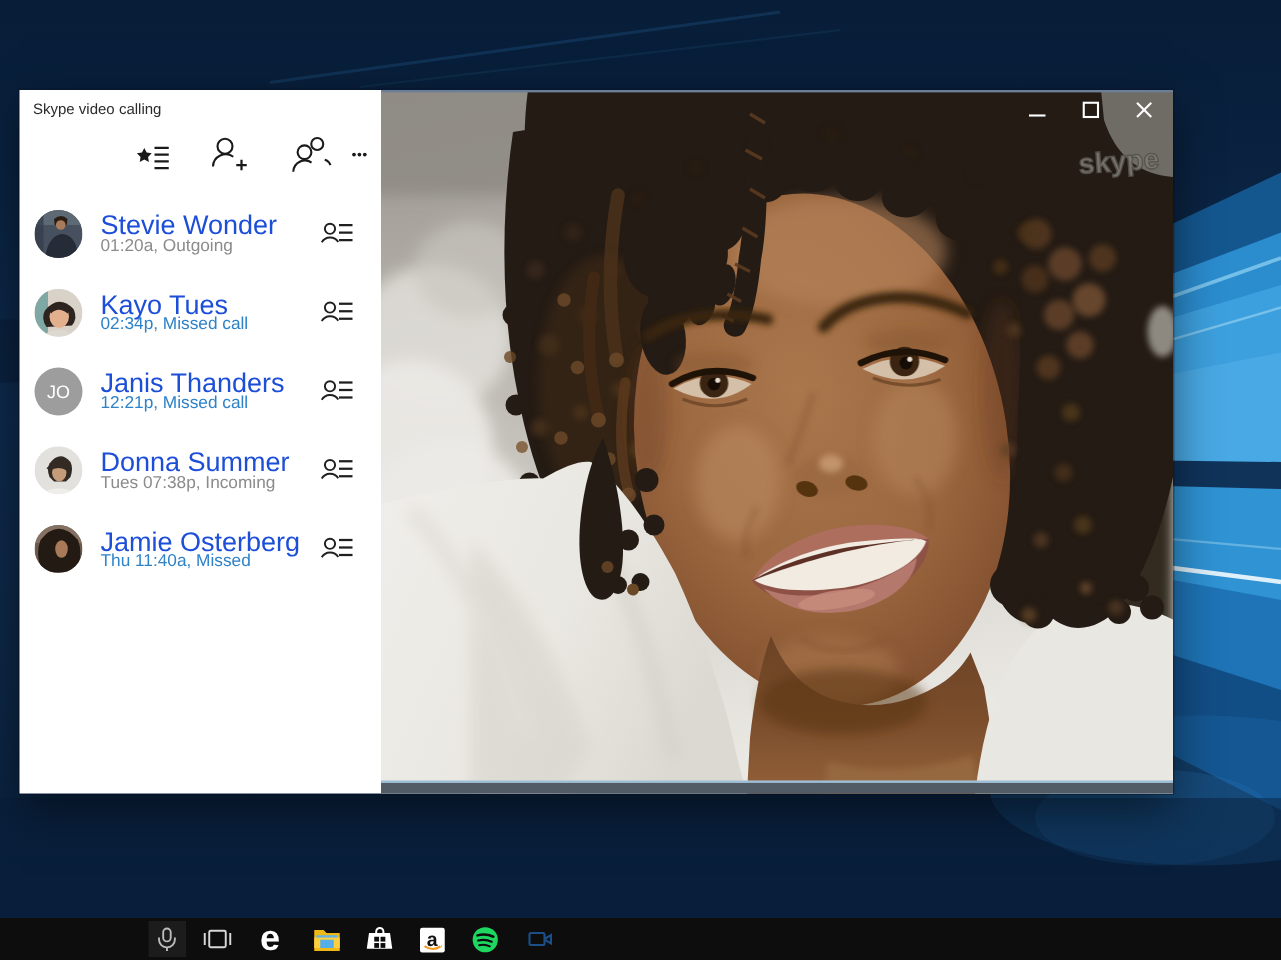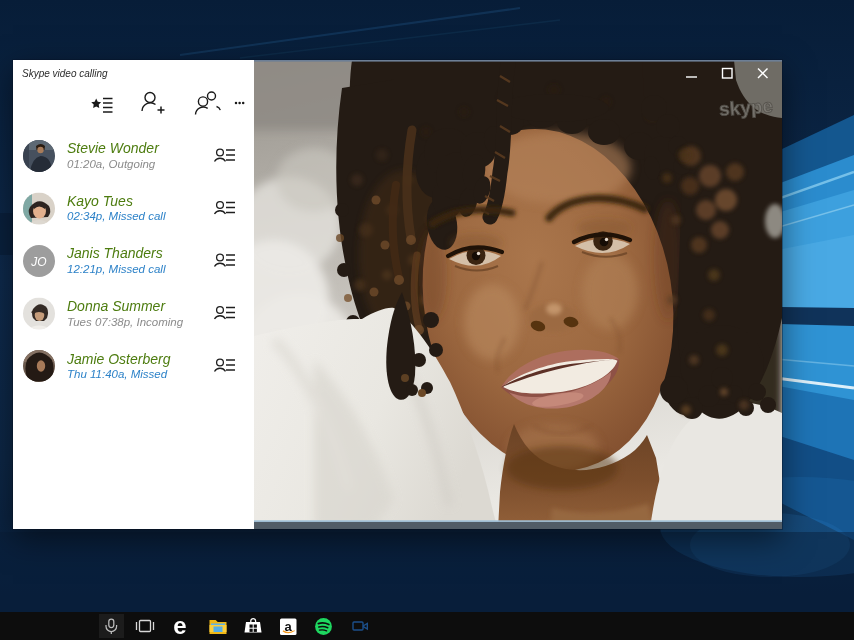--- a/index.html
+++ b/index.html
@@ -1,24 +1,24 @@
 <!DOCTYPE html>
 <html><head>
 <meta charset="utf-8">
 <style>
   * { margin:0; padding:0; box-sizing:border-box; }
   html,body { width:854px; height:640px; overflow:hidden; background:#0b2342; }
   body { font-family:"Liberation Sans", sans-serif; position:relative; }
   #wall { position:absolute; left:0; top:0; width:854px; height:612px; }
   #win { position:absolute; left:13px; top:60px; width:769px; height:469px;
          box-shadow:0 10px 30px rgba(0,0,0,.5), 0 0 0 1px rgba(10,20,40,.35); }
-  #side { position:absolute; left:0; top:0; width:241px; height:469px; background:#ffffff;font-style:italic; }
+  #side { position:absolute; left:0; top:0; width:241px; height:469px; background:#ffffff; }
   #vid  { position:absolute; left:241px; top:0; width:528px; height:469px; }
   #title { position:absolute; left:9px; top:8px; font-size:10px; color:#2b2b2b; }
-  .nm { position:absolute; left:54px; font-size:14px; color:#4d7c0f; white-space:nowrap; }
+  .nm { position:absolute; left:54px; font-size:18px; color:#1d4ed8; white-space:nowrap; }
   .sub { position:absolute; left:54px; font-size:11.5px; white-space:nowrap; }
   .gray { color:#8b8b8b; } .blue { color:#2d82c8; }
   #bar { position:absolute; left:0; top:612px; width:854px; height:28px; background:#0d0d0d; }
 </style>
 </head>
 <body>
 <svg id="wall" viewBox="0 0 854 612" preserveAspectRatio="none">
   <defs>
     <linearGradient id="wbase" x1="0" y1="0" x2="0" y2="1">
       <stop offset="0" stop-color="#071d38"></stop>

